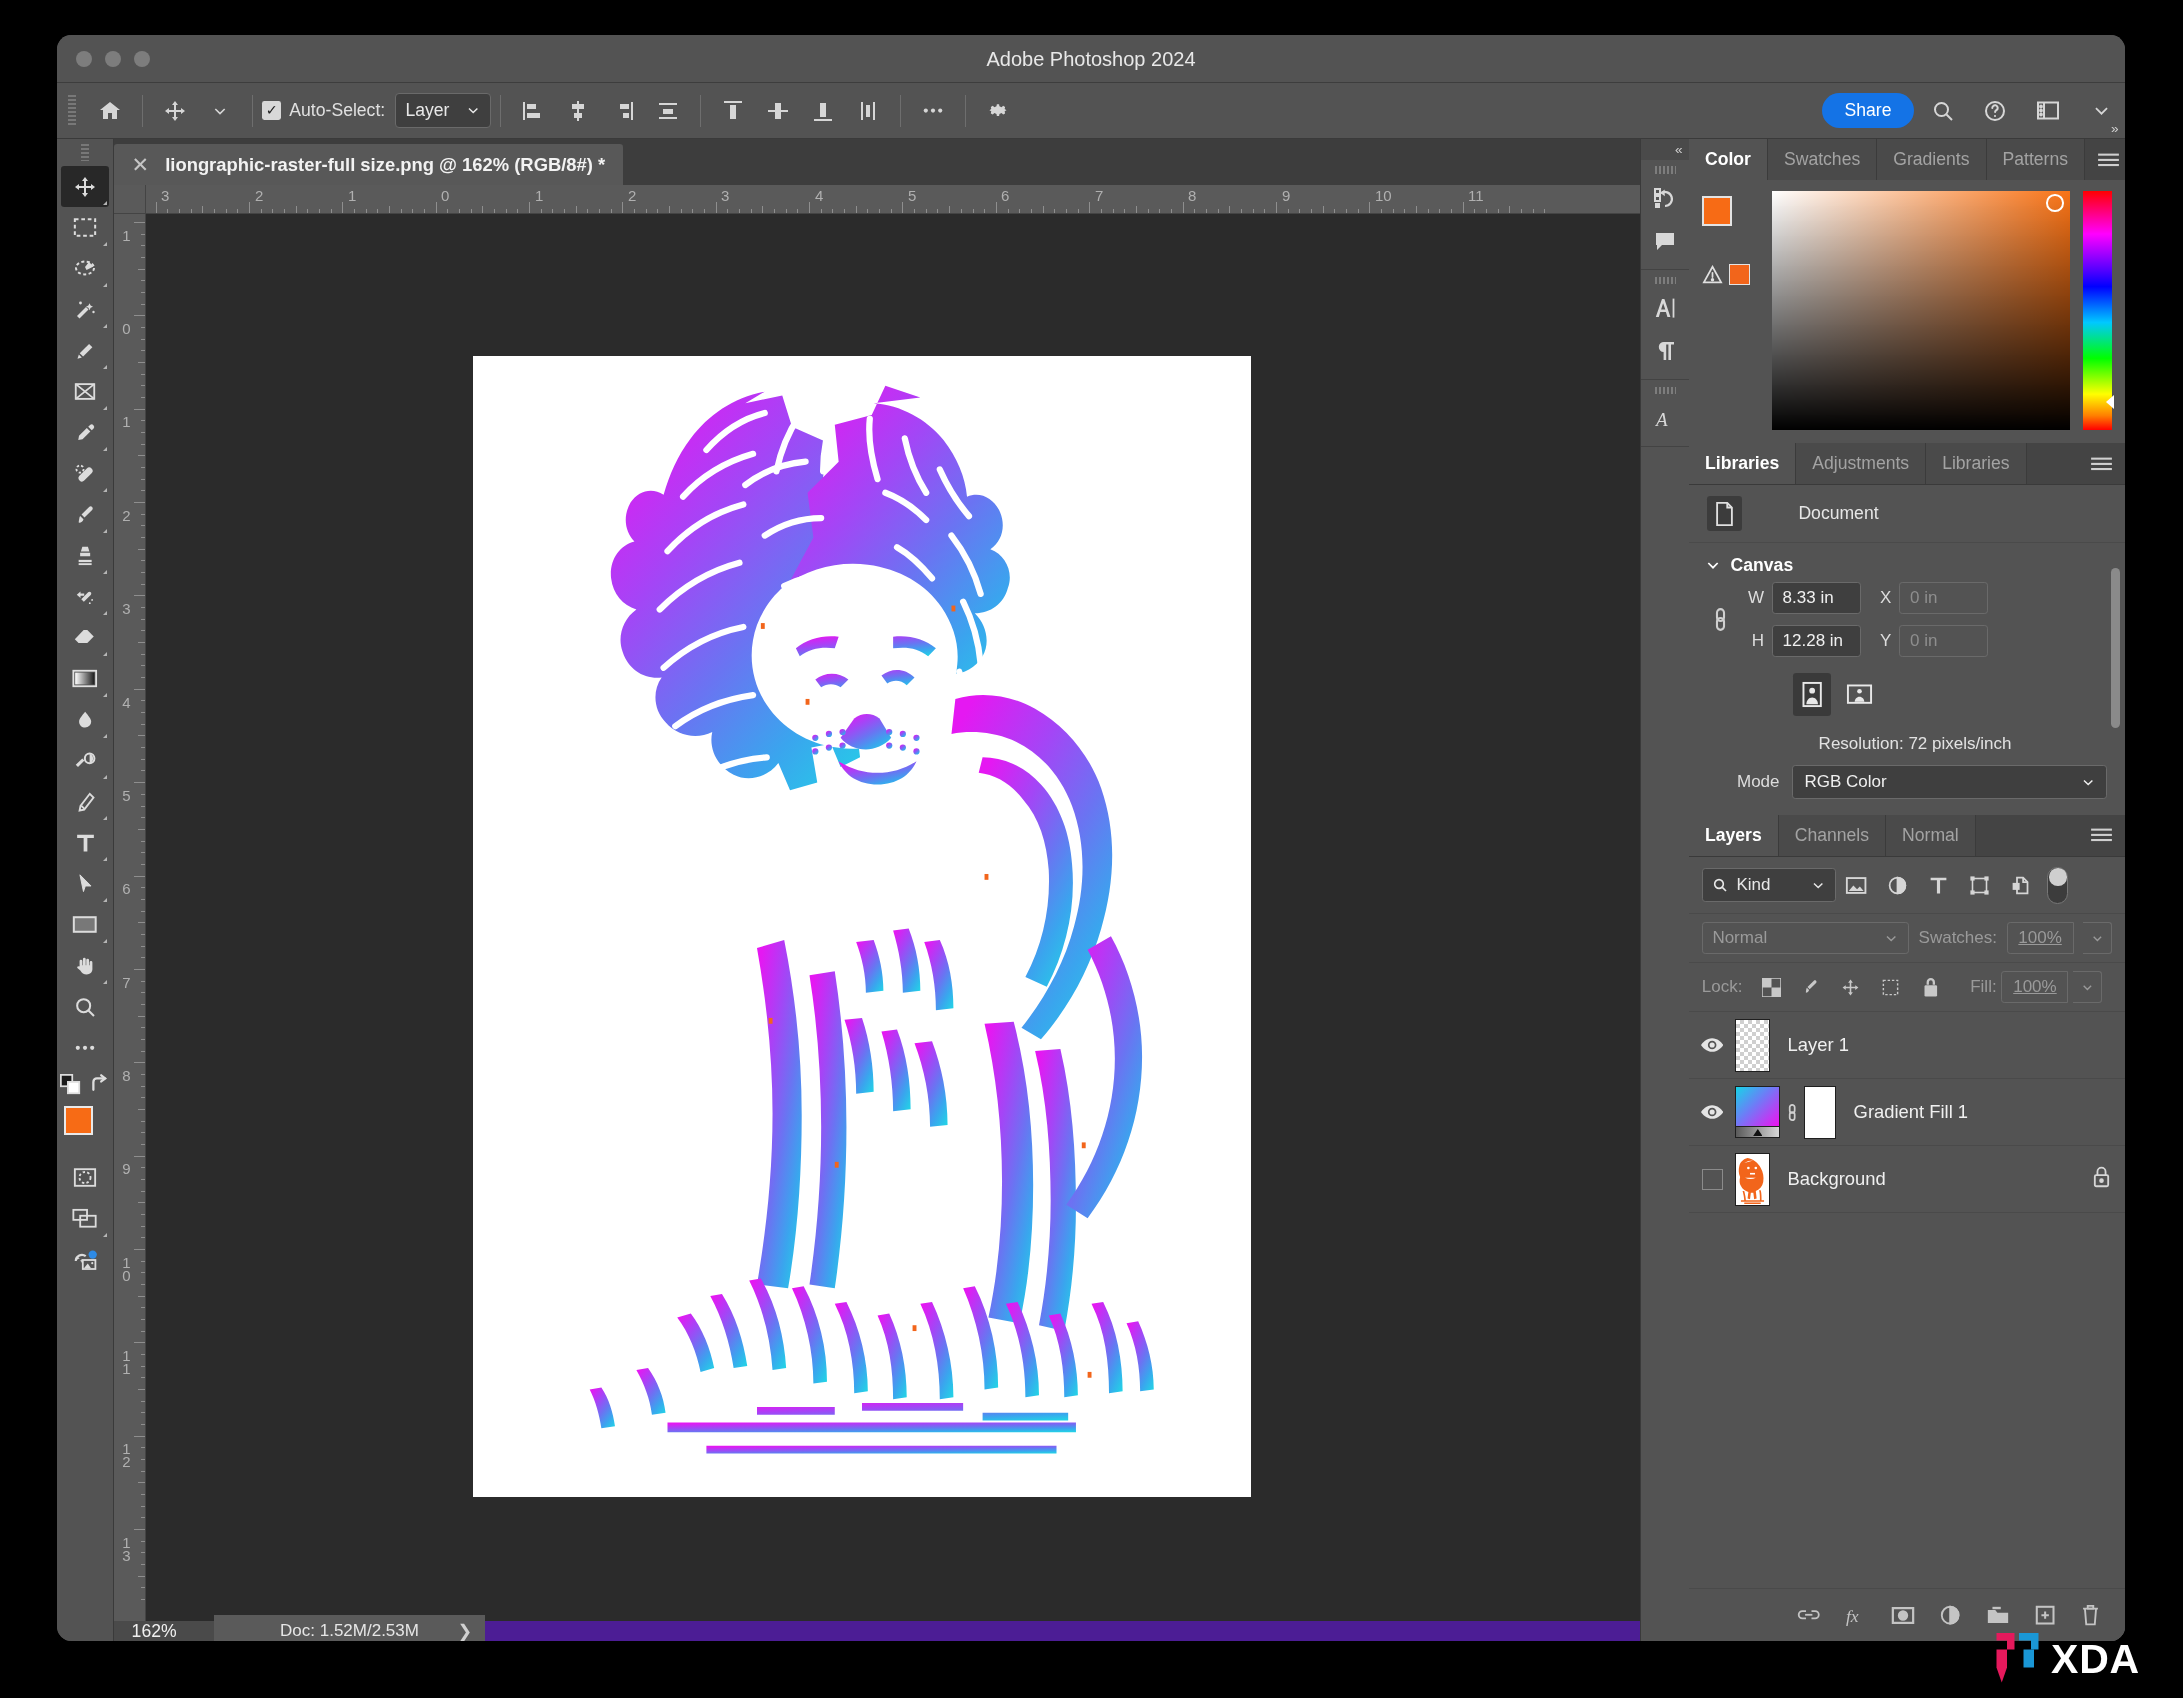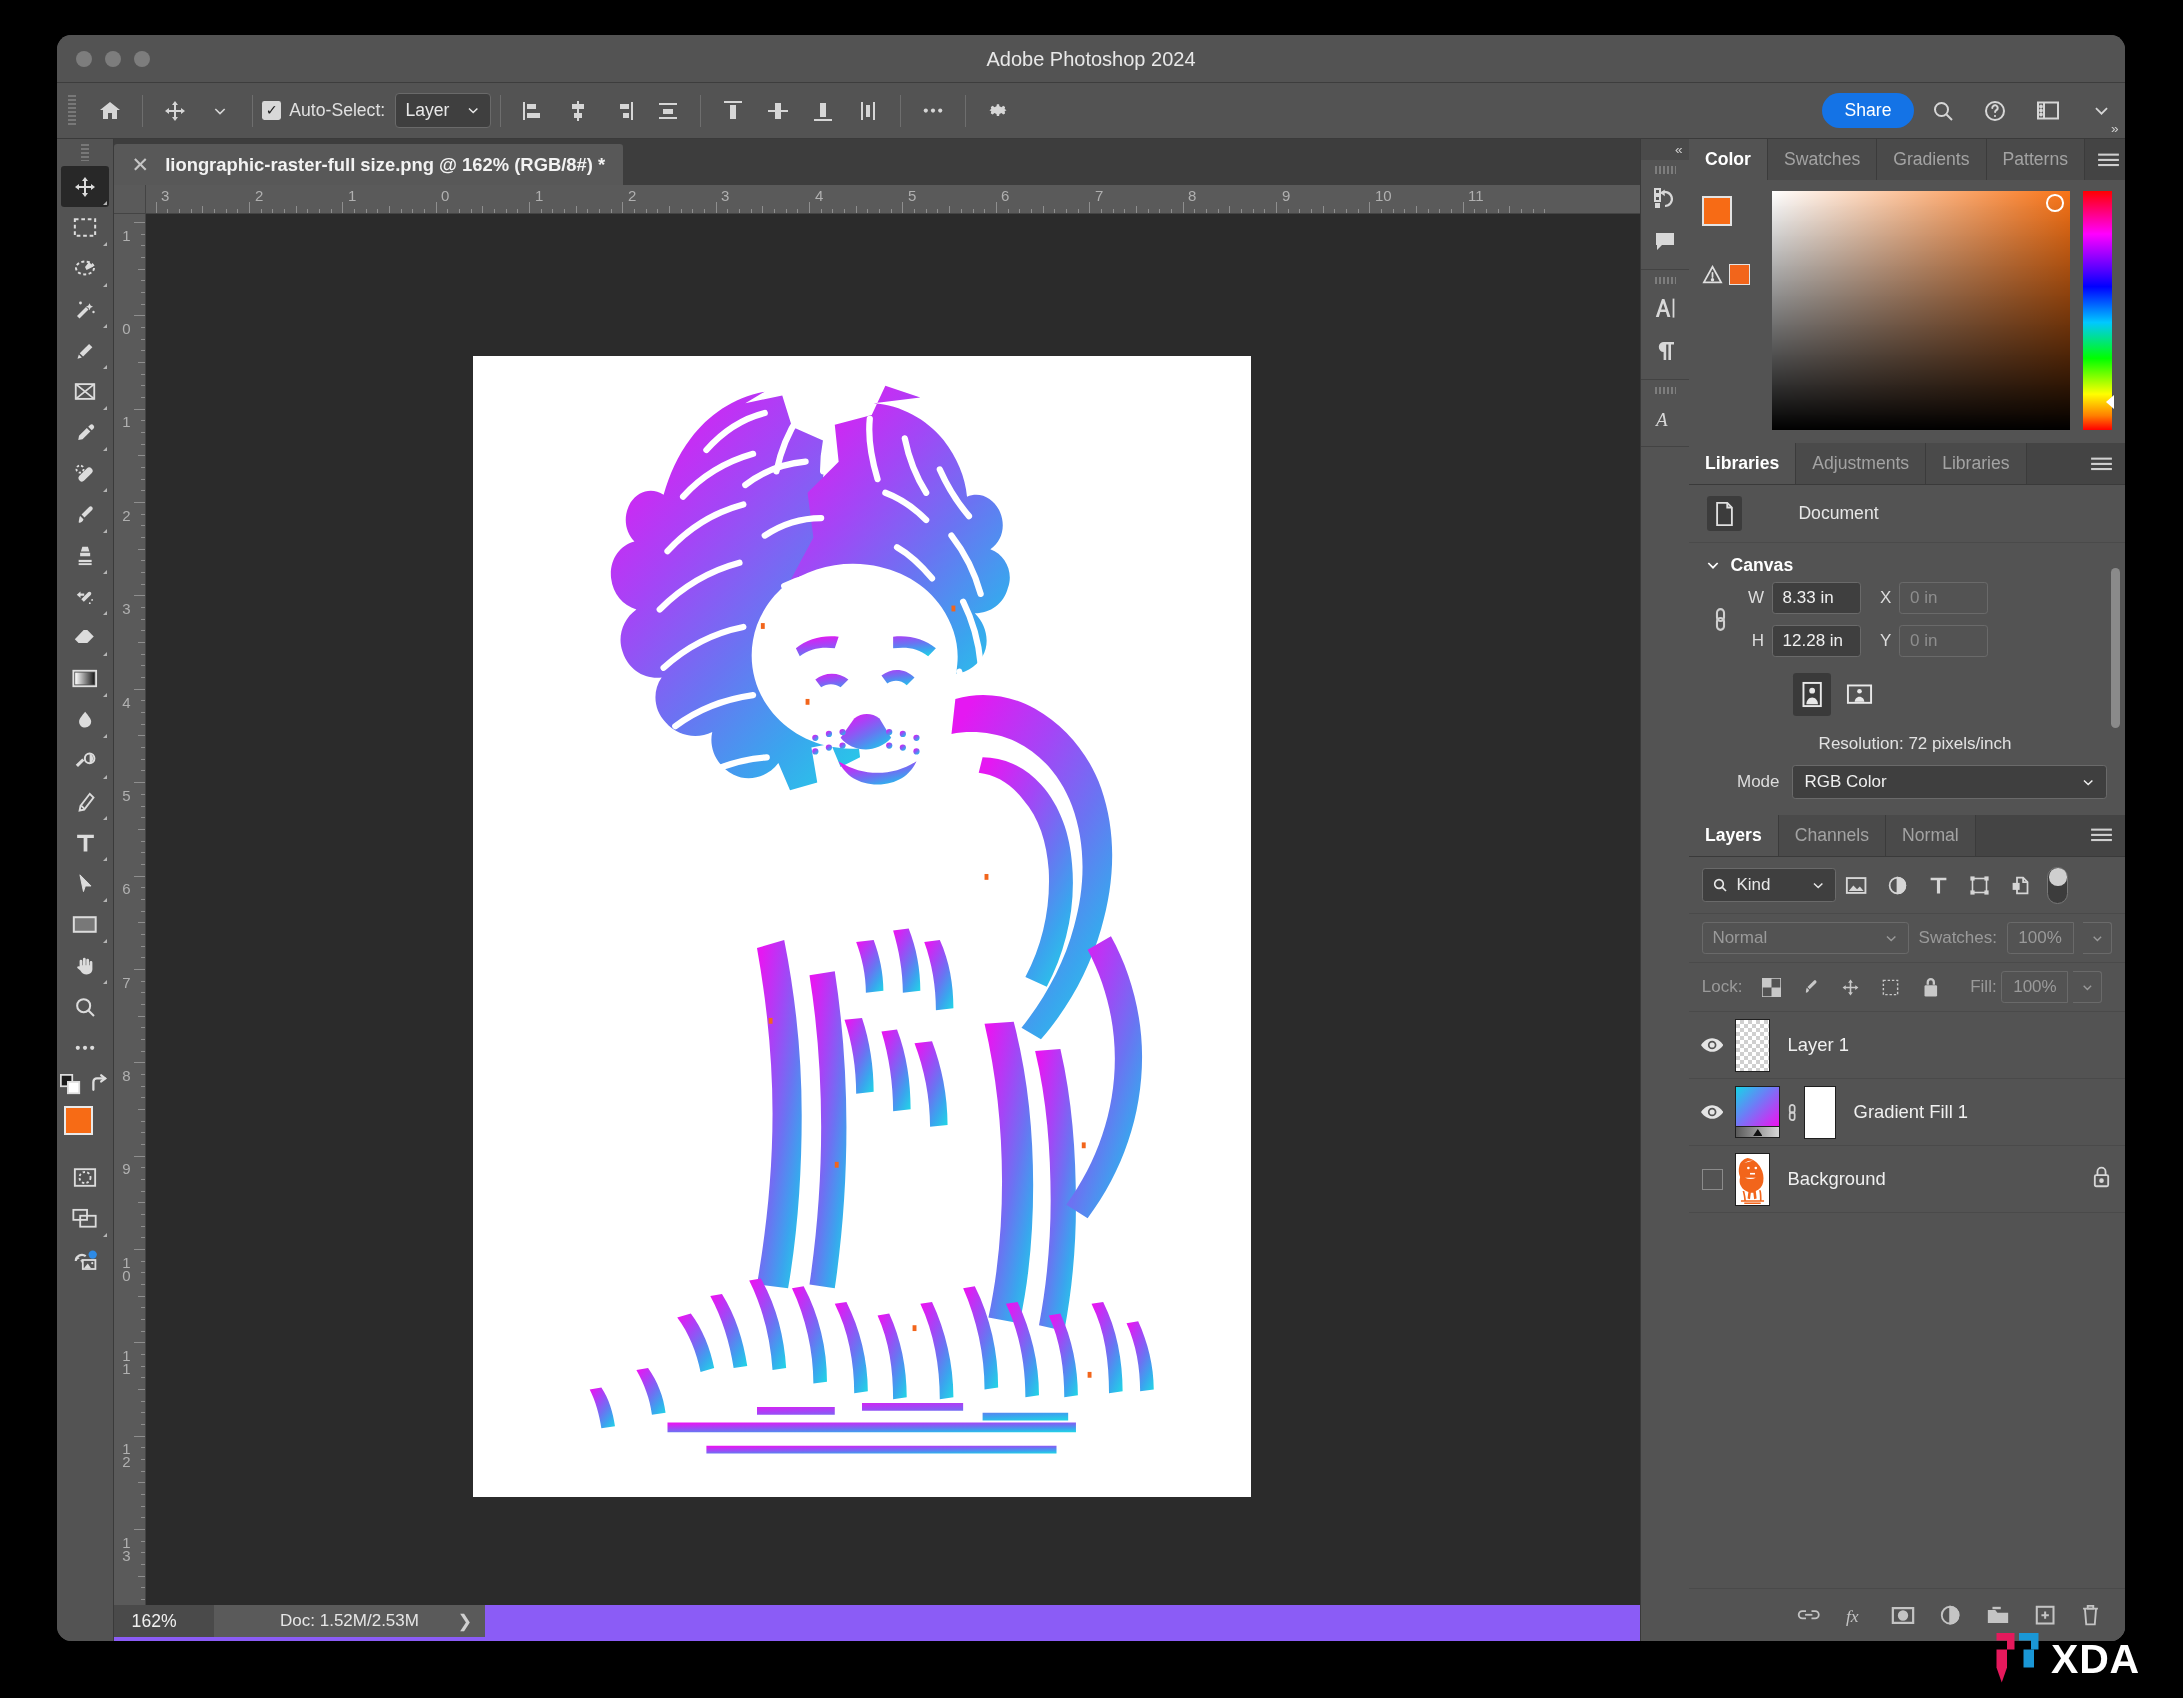--- a/index.html
+++ b/index.html
@@ -93,21 +93,21 @@
   .hruler{height:29px;background:#5a5a5a;flex:1;position:relative;border-bottom:0.8px solid #444;overflow:hidden;}
   .hruler .tk{position:absolute;bottom:0;width:0.8px;background:#8e8e8e;}
   .hruler .lb{position:absolute;top:2.4px;color:#b0b0b0;font-size:15px;}
   .canvaswrap{flex:1;display:flex;position:relative;overflow:hidden;}
   .vruler{width:32px;background:#5a5a5a;position:relative;border-right:0.8px solid #444;overflow:hidden;}
   .vruler .tk{position:absolute;right:0;height:0.8px;background:#8e8e8e;}
   .vruler .lb{position:absolute;left:4px;color:#b0b0b0;font-size:15px;
      writing-mode:vertical-rl;text-orientation:upright;letter-spacing:-4px;}
   .stage{flex:1;background:#2b2b2b;position:relative;}
   .artboard{position:absolute;left:327px;top:142px;width:778px;height:1141px;background:#fff;}
-  .statusbar{height:36px;background:#8b5cf6;display:flex;align-items:flex-start;}
+  .statusbar{height:20px;background:#4c1d95;display:flex;align-items:center;}
   .zoombox{width:100px;height:32px;background:#4a4a4a;color:#f0f0f0;font-size:17.6px;
      display:flex;align-items:center;padding-left:17.6px;}
   .docinfo{width:271px;height:32px;background:#5a5a5a;color:#e6e6e6;font-size:17px;
      display:flex;align-items:center;justify-content:center;position:relative;}
   .docinfo .arr{position:absolute;right:12.8px;color:#d0d0d0;font-size:17.6px;}
 
   
   .rail{width:49px;background:#535353;border-left:0.8px solid #3a3a3a;
         display:flex;flex-direction:column;align-items:center;}
   .railhead{height:21px;width:100%;display:flex;align-items:center;justify-content:flex-end;
@@ -175,21 +175,21 @@
      display:flex;align-items:center;gap:8px;padding:0 9.6px;color:#e8e8e8;font-size:17px;}
   .fico{width:41px;height:34px;display:flex;align-items:center;justify-content:center;color:#d6d6d6;}
   .ltoggle{width:21px;height:37px;border-radius:10.4px;background:#3c3c3c;border:0.8px solid #777;
      position:relative;margin-left:6.4px;}
   .ltoggle .kn{position:absolute;left:0.8px;top:0.8px;width:17.6px;height:17.6px;border-radius:50%;background:#cfcfcf;}
   .lblend{display:flex;align-items:center;gap:9.6px;padding:8px 12.8px;border-bottom:0.8px solid #4a4a4a;}
   .blend-sel{background:transparent;border:0.8px solid #6a6a6a;border-radius:3.2px;height:32px;flex:1;
      display:flex;align-items:center;justify-content:space-between;padding:0 9.6px;color:#9a9a9a;font-size:17px;}
   .op-lbl{color:#9a9a9a;font-size:17px;}
   .op-in{border:0.8px solid #6a6a6a;border-radius:3.2px 0 0 3.2px;height:32px;width:67px;
-     display:flex;align-items:center;justify-content:center;color:#9a9a9a;font-size:17px;}
+     display:flex;align-items:center;justify-content:center;color:#9a9a9a;font-size:17px;text-decoration:underline;}
   .op-ch{border:0.8px solid #6a6a6a;border-left:none;border-radius:0 3.2px 3.2px 0;height:32px;width:29px;
      display:flex;align-items:center;justify-content:center;color:#9a9a9a;}
   .llock{display:flex;align-items:center;gap:4.8px;padding:8px 12.8px;border-bottom:0.8px solid #4a4a4a;}
   .lock-lbl{color:#9a9a9a;font-size:17px;margin-right:6.4px;}
   .lkico{width:35px;height:32px;display:flex;align-items:center;justify-content:center;color:#c8c8c8;}
   .layer-row{display:flex;align-items:center;height:67px;border-bottom:0.8px solid #4a4a4a;padding-right:14.4px;}
   .eyecell{width:46px;display:flex;align-items:center;justify-content:center;color:#e4e4e4;}
   .eyebox{width:21px;height:21px;border:0.8px solid #8b8b8b;}
   .thumb{width:35px;height:53px;border:1.6px solid #1f1f1f;background:#fff;}
   .thumb.checker{background-image:

